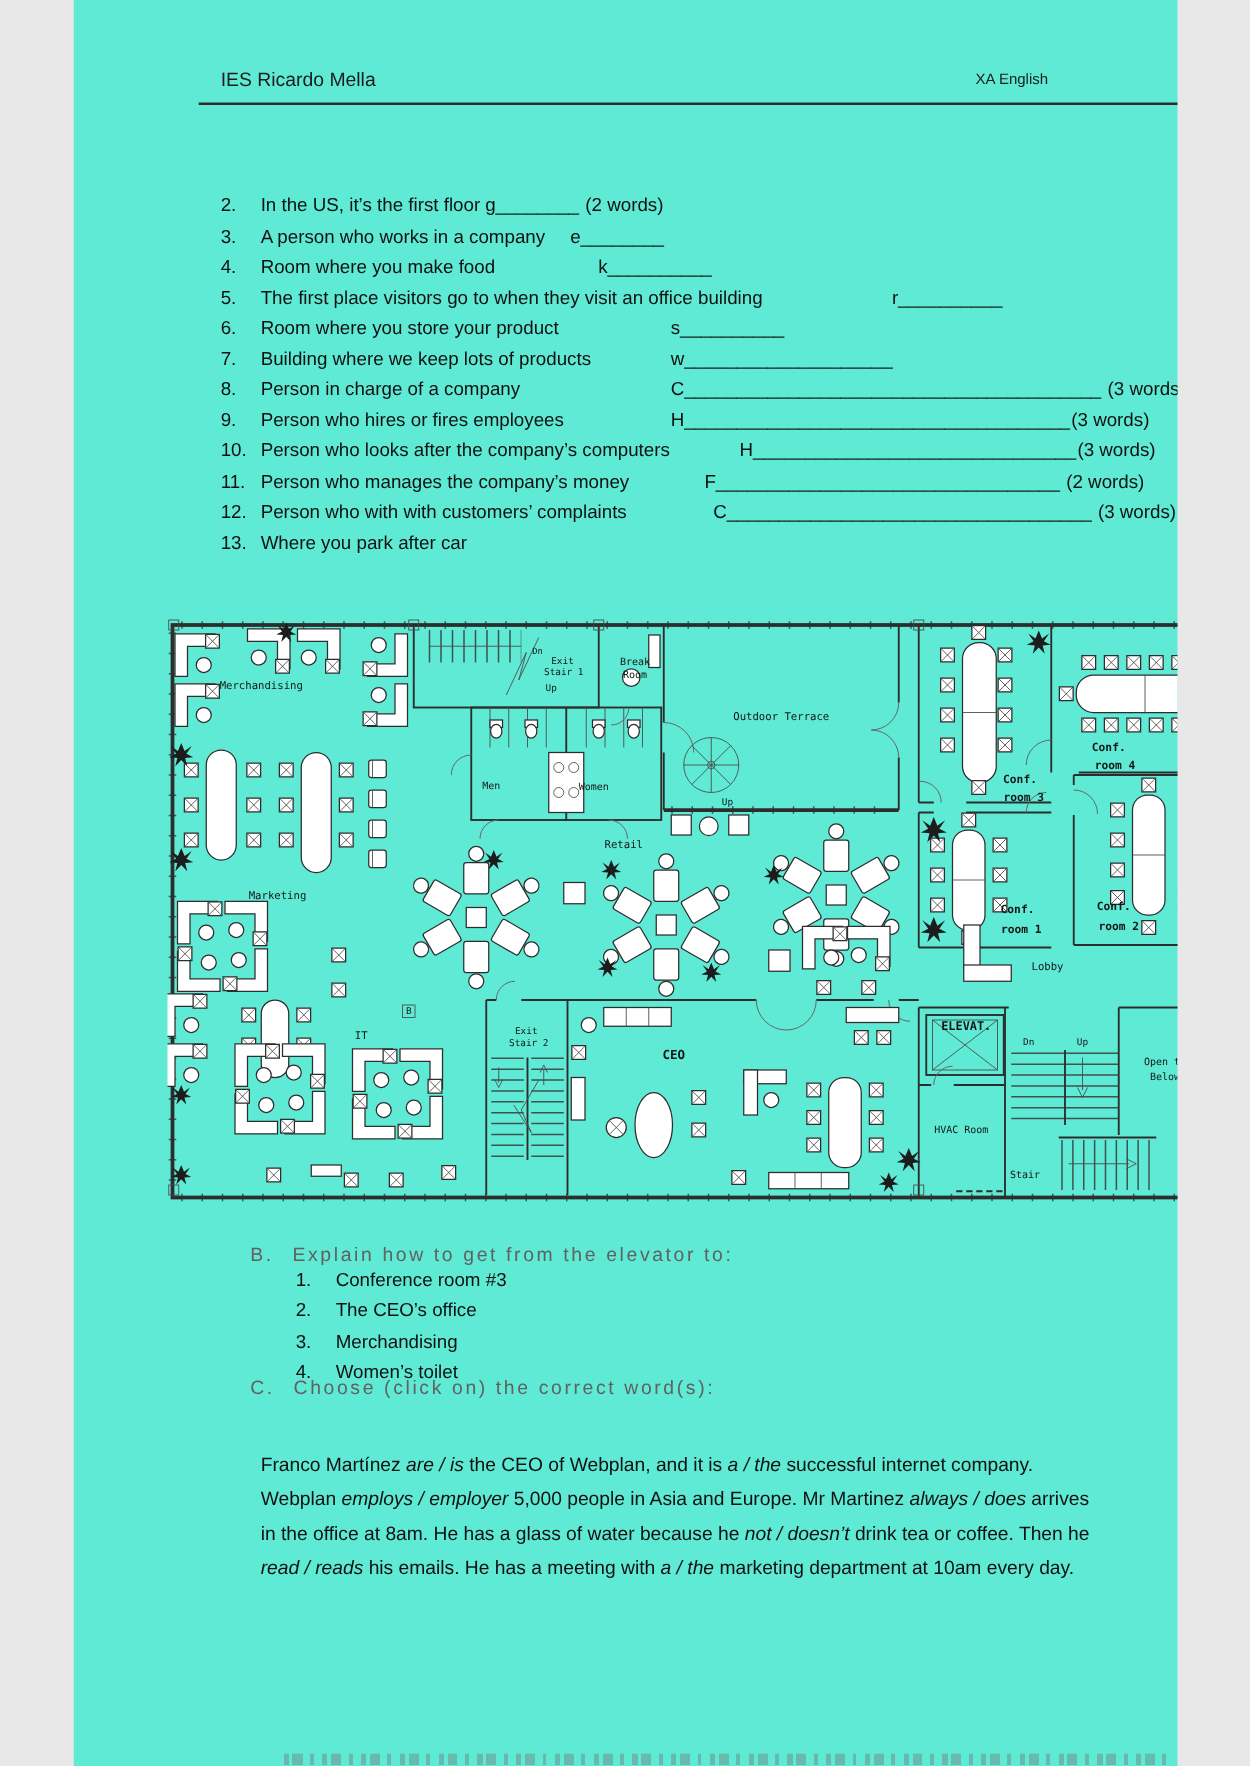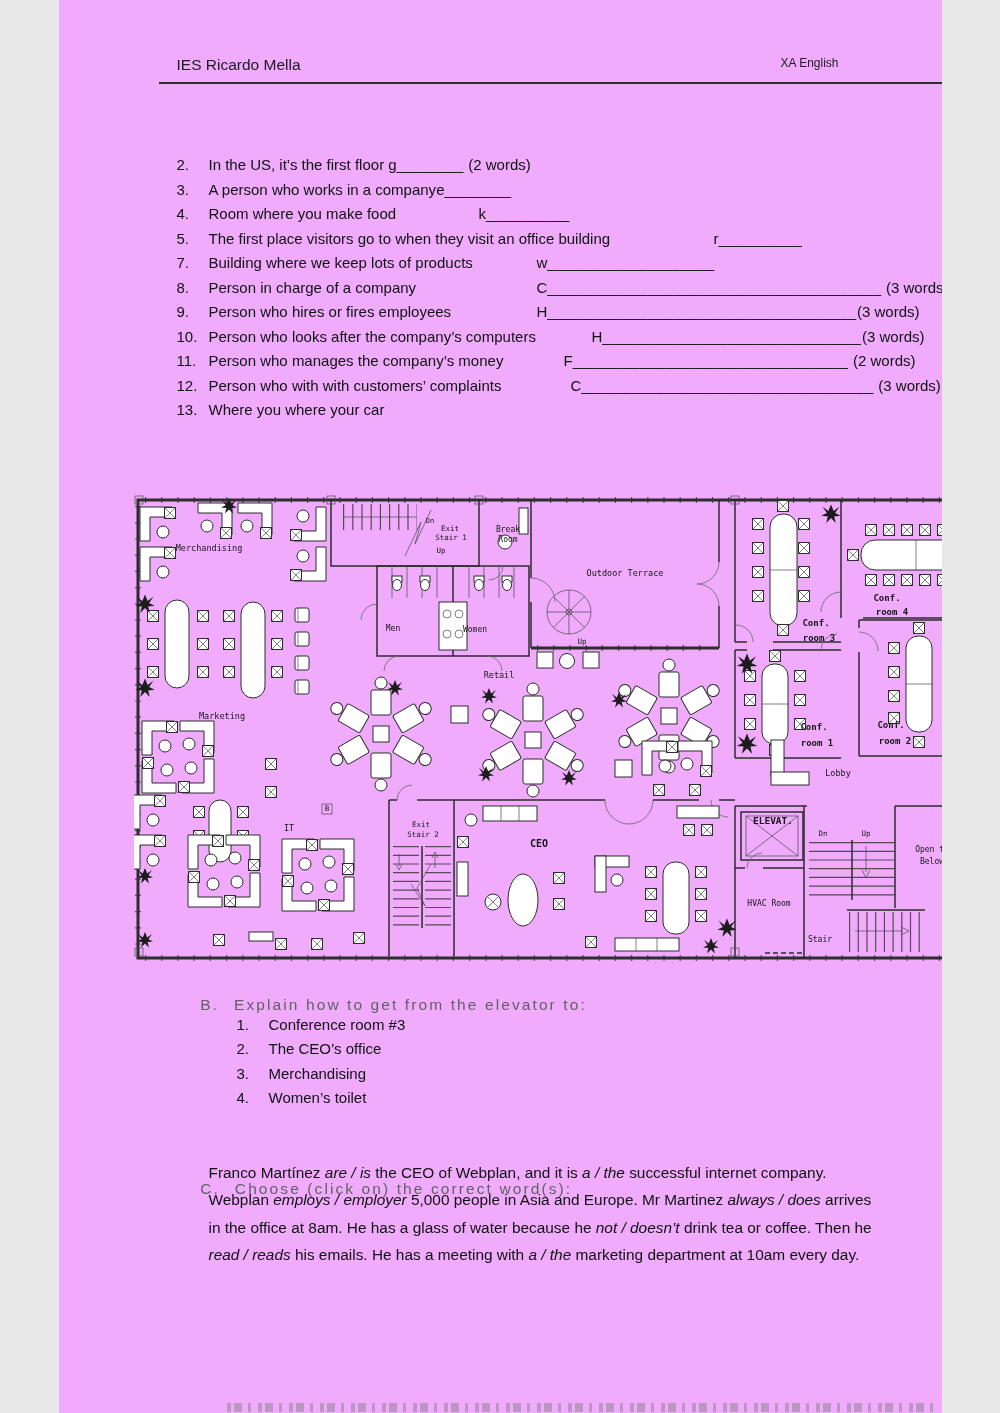--- a/index.html
+++ b/index.html
@@ -1,31 +1,31 @@
 <!DOCTYPE html>
 <html><head>
 <meta charset="utf-8">
 <style>
   html,body{margin:0;padding:0;background:#e8e8e8}
-  .page{position:relative;width:883px;height:1413px;background:#f0abfc;margin:0 auto;
+  .page{position:relative;width:883px;height:1413px;background:#5eead4;margin:0 auto;
         font-family:"Liberation Sans",sans-serif;color:#111;overflow:hidden}
   .hdr-left{position:absolute;left:118px;top:56px;font-size:15.5px;color:#1c1c1c}
   .hdr-right{position:absolute;right:103px;top:56px;font-size:12px;color:#1c1c1c}
   .rule{position:absolute;left:100px;top:82px;width:797px;height:2px;background:#2e2e2e}
   .sec-head{position:absolute;color:#616161;font-size:15.5px;letter-spacing:2.1px;white-space:pre}
   .sec-head .sec-label{margin-right:15px}
   #headA{left:70px;top:120px}
   #headB{left:116px;top:978px}
-  #headC{left:116px;top:1162px}
+  #headC{left:116px;top:1084px}
   .a-list{position:absolute;left:118px;top:153px;width:790px}
   .a-item{position:relative;height:24.55px;line-height:24.55px;font-size:15px;white-space:pre}
   .a-item .num{display:inline-block;width:32px}
   .tail{position:absolute;top:0;white-space:pre}
   .tail.inline{position:static;margin-left:4px}
-  .tail.inline.g8{margin-left:0}
+  .tail.inline.g8{margin-left:20px}
   .hint{margin-left:5px}
   .hint.tight{margin-left:1px}
   .b-list{position:absolute;left:178px;top:1013px}
   .b-item{height:24.4px;line-height:24.4px;font-size:15px;white-space:pre}
   .b-item .num{display:inline-block;width:32px}
   .c-para{position:absolute;left:150px;top:1159px;width:790px;font-size:15.4px;line-height:27.4px;white-space:pre-wrap}
   .c-para .it{font-style:italic}
   .c-para .choice{font-style:italic;cursor:pointer}
   svg.plan{position:absolute;left:75px;top:488px;width:858px;height:476px}
   svg.plan .pw{stroke:#2d2d2d;fill:none;stroke-width:1.5}
@@ -48,27 +48,28 @@
   <span class="hdr-left">IES Ricardo Mella</span>
   <span class="hdr-right">XA English</span>
   <div class="rule"></div>
 
 
   <div class="a-list">
     <div class="a-item"><span class="num">2.</span><span class="desc">In the US, it’s the first floor</span><span class="tail inline"><span class="blank">g________</span><span class="hint">(2 words)</span></span></div>
     <div class="a-item"><span class="num">3.</span><span class="desc">A person who works in a company</span><span class="tail inline g8"><span class="blank">e________</span><span class="hint"></span></span></div>
     <div class="a-item"><span class="num">4.</span><span class="desc">Room where you make food</span><span class="tail" style="left:302px"><span class="blank">k__________</span><span class="hint"></span></span></div>
     <div class="a-item"><span class="num">5.</span><span class="desc">The first place visitors go to when they visit an office building</span><span class="tail" style="left:537px"><span class="blank">r__________</span><span class="hint"></span></span></div>
+    <div class="a-item"><span class="num">6.</span><span class="desc">Room where you store your product</span><span class="tail" style="left:360px"><span class="blank">s__________</span><span class="hint"></span></span></div>
     <div class="a-item"><span class="num">7.</span><span class="desc">Building where we keep lots of products</span><span class="tail" style="left:360px"><span class="blank">w____________________</span><span class="hint"></span></span></div>
     <div class="a-item"><span class="num">8.</span><span class="desc">Person in charge of a company</span><span class="tail" style="left:360px"><span class="blank">C________________________________________</span><span class="hint">(3 words)</span></span></div>
     <div class="a-item"><span class="num">9.</span><span class="desc">Person who hires or fires employees</span><span class="tail" style="left:360px"><span class="blank">H_____________________________________</span><span class="hint tight">(3 words)</span></span></div>
     <div class="a-item"><span class="num">10.</span><span class="desc">Person who looks after the company’s computers</span><span class="tail" style="left:415px"><span class="blank">H_______________________________</span><span class="hint tight">(3 words)</span></span></div>
     <div class="a-item"><span class="num">11.</span><span class="desc">Person who manages the company’s money</span><span class="tail" style="left:387px"><span class="blank">F_________________________________</span><span class="hint">(2 words)</span></span></div>
     <div class="a-item"><span class="num">12.</span><span class="desc">Person who with with customers’ complaints</span><span class="tail" style="left:394px"><span class="blank">C___________________________________</span><span class="hint">(3 words)</span></span></div>
-    <div class="a-item"><span class="num">13.</span><span class="desc">Where you where your car</span></div>
+    <div class="a-item"><span class="num">13.</span><span class="desc">Where you park after car</span></div>
   </div>
 
   <svg class="plan" viewBox="75 488 858 476">
     <defs>
       <g id="chx">
           <rect class="pf" x="-5.5" y="-5.5" width="11" height="11"></rect>
           <path class="pt" d="M-5.5,-5.5 L5.5,5.5 M5.5,-5.5 L-5.5,5.5"></path>
         </g>
       <g id="ws">
           <path class="pf" d="M-17,-17 h32 v10 h-22 v24 h-10 z"></path>

